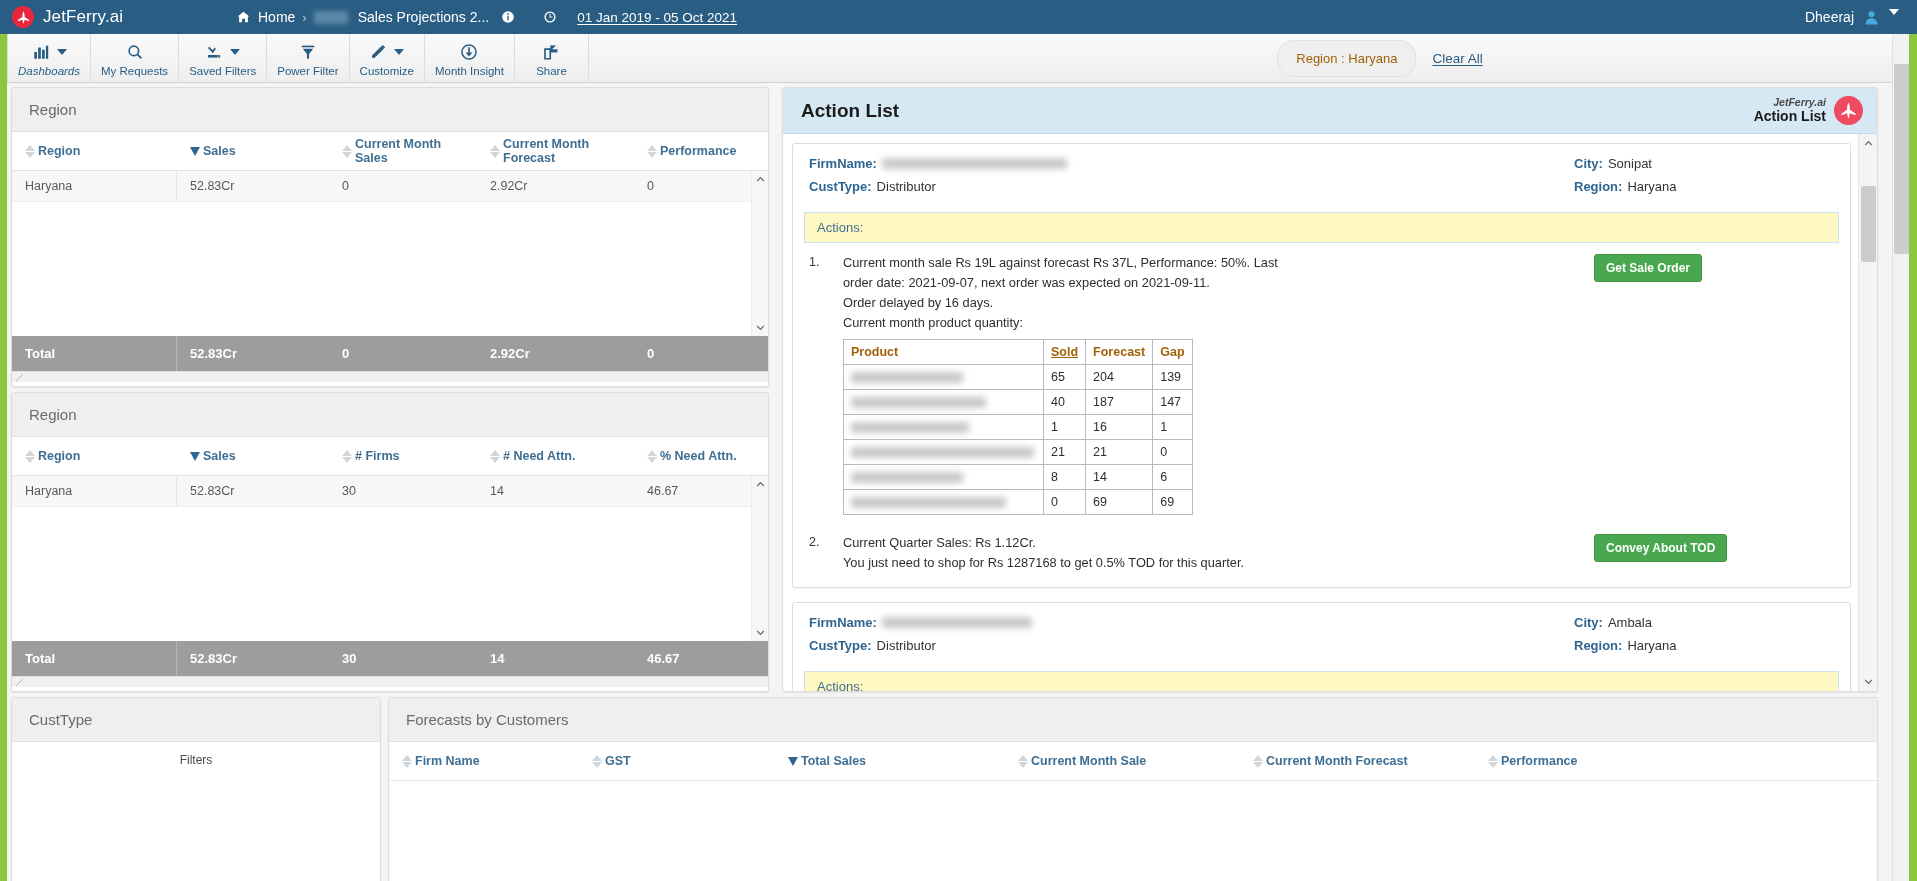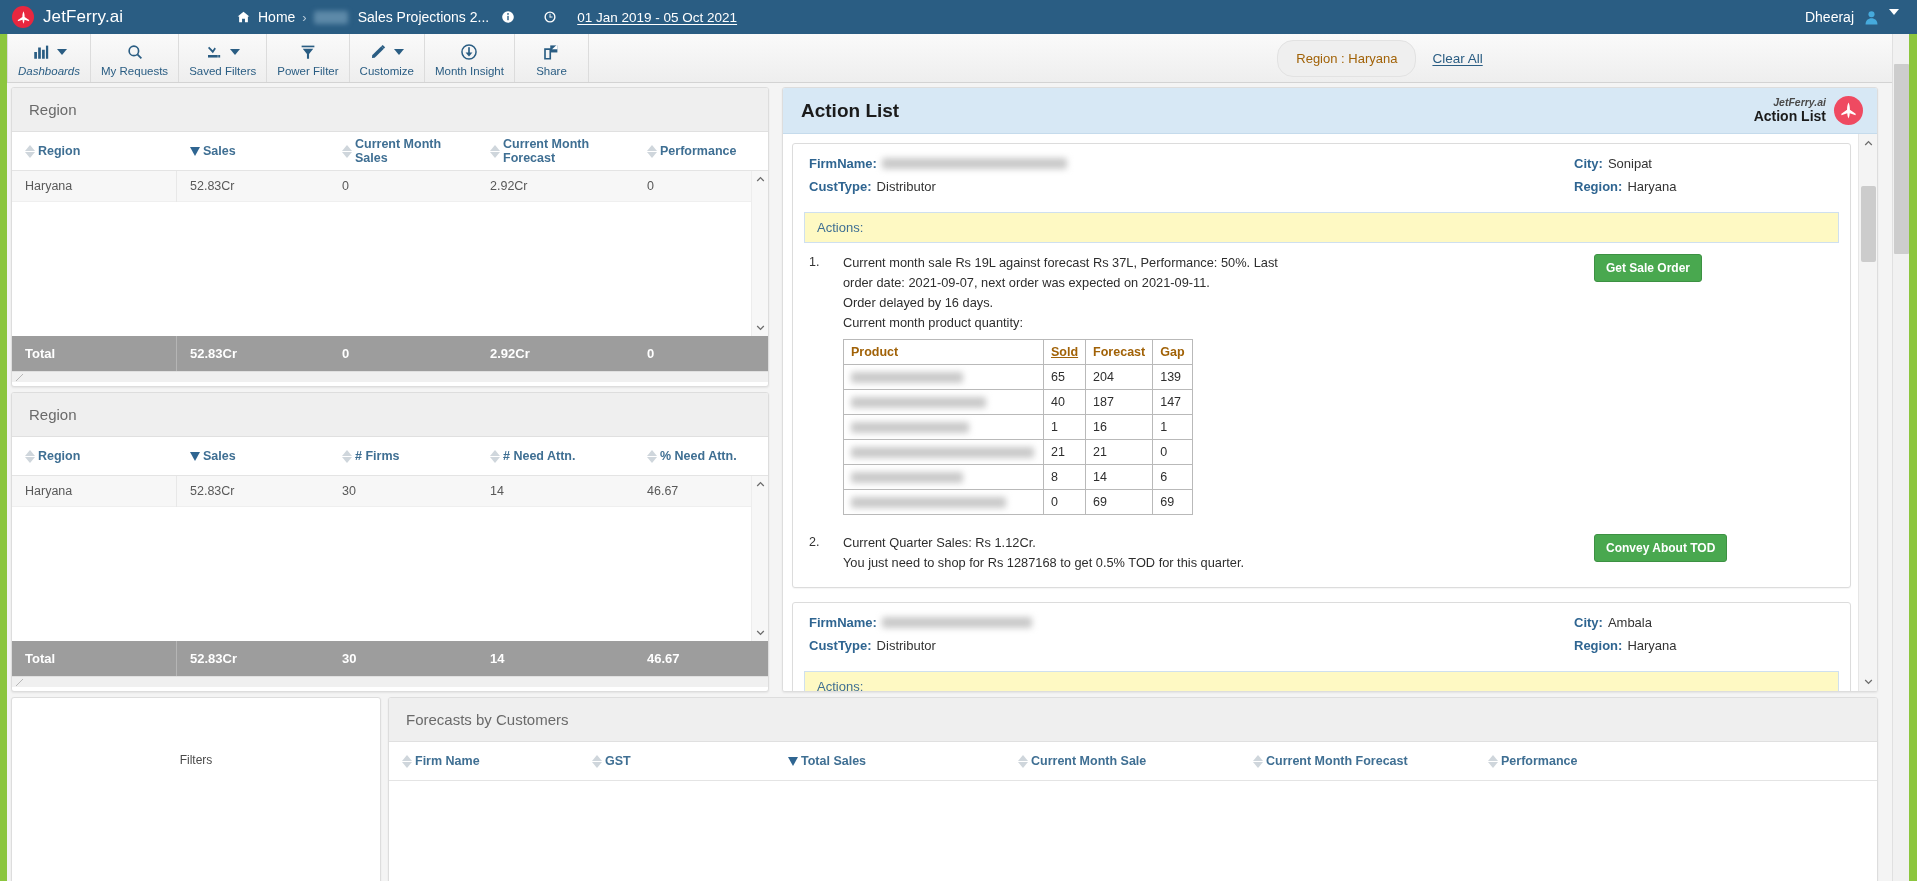--- a/index.html
+++ b/index.html
@@ -578,20 +578,23 @@
         <div class="gt-cell" style="width:148px;">30</div>
         <div class="gt-cell" style="width:157px;">14</div>
         <div class="gt-cell" style="width:130px;">46.67</div>
       </div>
       <div class="hscroll">
           <span class="hs-grip"></span>
         </div>
     </div>
 
     <div class="panel" style="left:4px; top:614px; width:370px; height:200px;">
+      <div class="panel-head">
+        <span class="panel-title">CustType</span>
+      </div>
       <div class="ct-body">
         <div class="ct-legend">Filters</div>
       </div>
     </div>
 
     <div class="panel" style="left:381px; top:614px; width:1490px; height:200px;">
       <div class="panel-head">
         <span class="panel-title">Forecasts by Customers</span>
       </div>
       <div class="fc-head-wrap">

